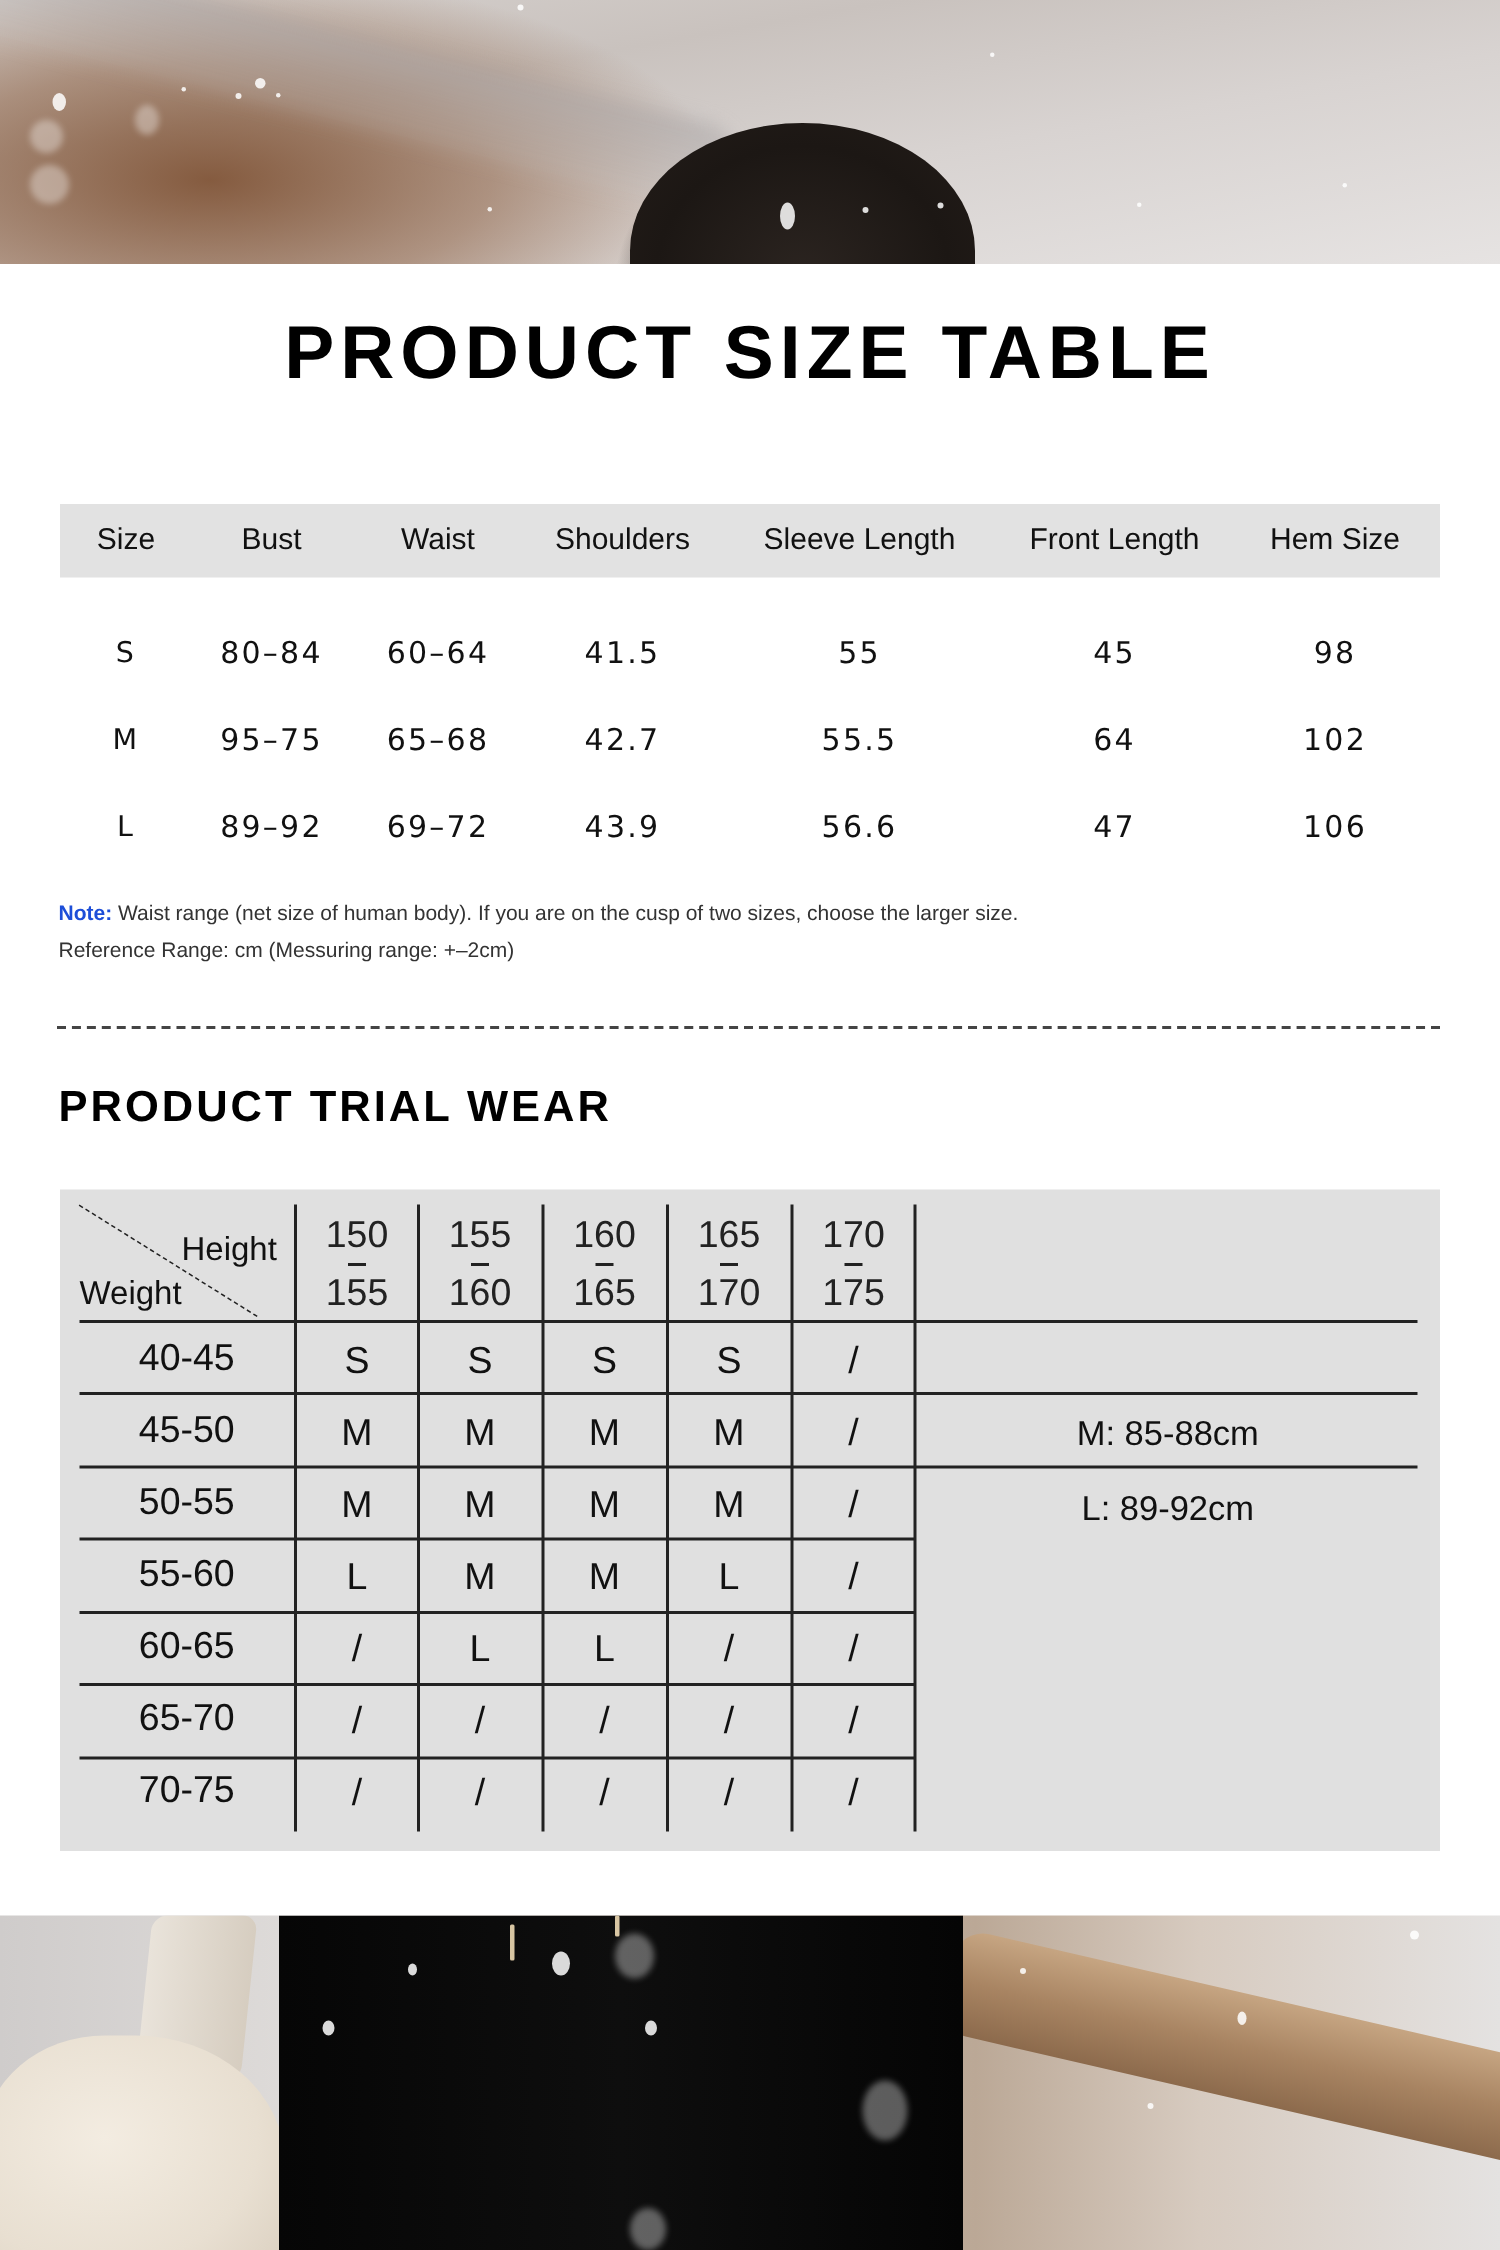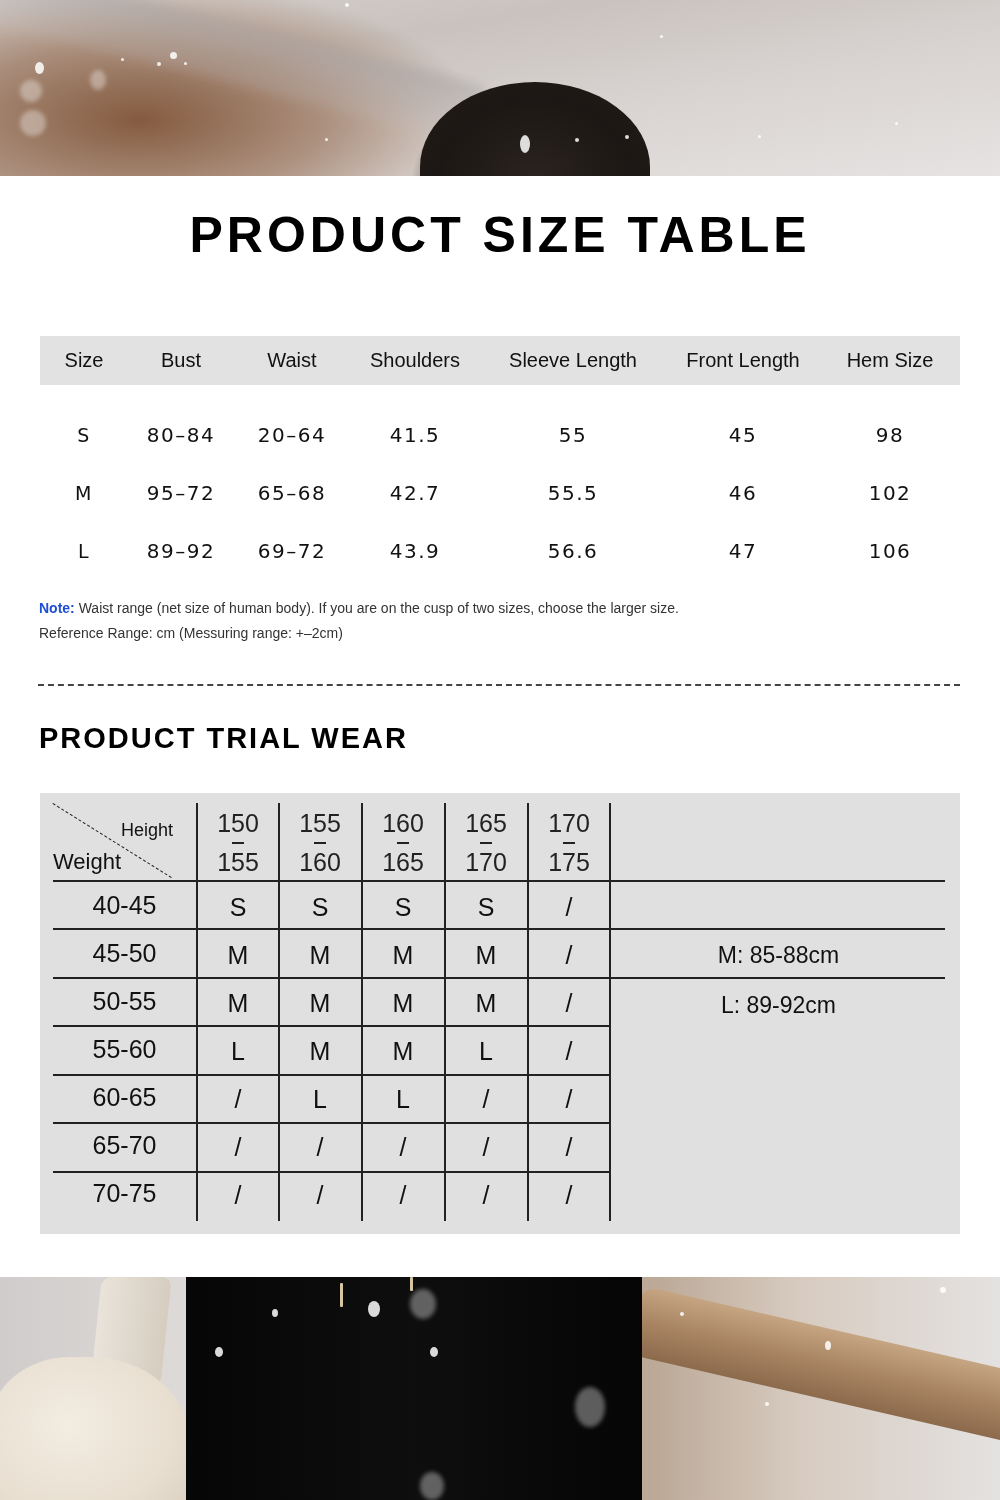--- a/index.html
+++ b/index.html
@@ -88,21 +88,21 @@
     position: absolute; left: 39px; top: 722px; font-size: 29px; font-weight: bold; letter-spacing: 2px; color: #000;
   }
 
   
   .trial-panel {
     position: absolute; left: 40px; top: 793px; width: 920px; height: 441px; background: #e0e0e0;
   }
   .grid-line-h { position: absolute; height: 2px; background: #222; }
   .grid-line-v { position: absolute; width: 2px; background: #222; }
 
-  .corner-height { position: absolute; left: 81px; top: 27px; font-size: 18px; color: #111; }
+  .corner-height { position: absolute; left: 81px; top: 27px; font-size: 22px; color: #111; }
   .corner-weight { position: absolute; left: 13px; top: 56px; font-size: 22px; color: #111; }
   .diag {
     position: absolute; left: 13px; top: 10px; width: 139px; height: 0;
     border-top: 1.5px dashed #222; transform-origin: left top; transform: rotate(32deg);
   }
   .diag { width: 140px; }
 
   .hcell {
     position: absolute; top: 18px; width: 82px; text-align: center; font-size: 25px; color: #222; line-height: 1;
   }
@@ -154,33 +154,33 @@
   <span class="c2">Waist</span>
   <span class="c3">Shoulders</span>
   <span class="c4">Sleeve Length</span>
   <span class="c5">Front Length</span>
   <span class="c6">Hem Size</span>
 </div>
 
 <div class="size-row" style="top:420px">
   <span class="c0 sz">S</span>
   <span class="c1">80–84</span>
-  <span class="c2">20–64</span>
+  <span class="c2">60–64</span>
   <span class="c3">41.5</span>
   <span class="c4">55</span>
   <span class="c5">45</span>
   <span class="c6">98</span>
 </div>
 <div class="size-row" style="top:478px">
   <span class="c0 sz">M</span>
-  <span class="c1">95–72</span>
+  <span class="c1">95–75</span>
   <span class="c2">65–68</span>
   <span class="c3">42.7</span>
   <span class="c4">55.5</span>
-  <span class="c5">46</span>
+  <span class="c5">64</span>
   <span class="c6">102</span>
 </div>
 <div class="size-row" style="top:536px">
   <span class="c0 sz">L</span>
   <span class="c1">89–92</span>
   <span class="c2">69–72</span>
   <span class="c3">43.9</span>
   <span class="c4">56.6</span>
   <span class="c5">47</span>
   <span class="c6">106</span>

